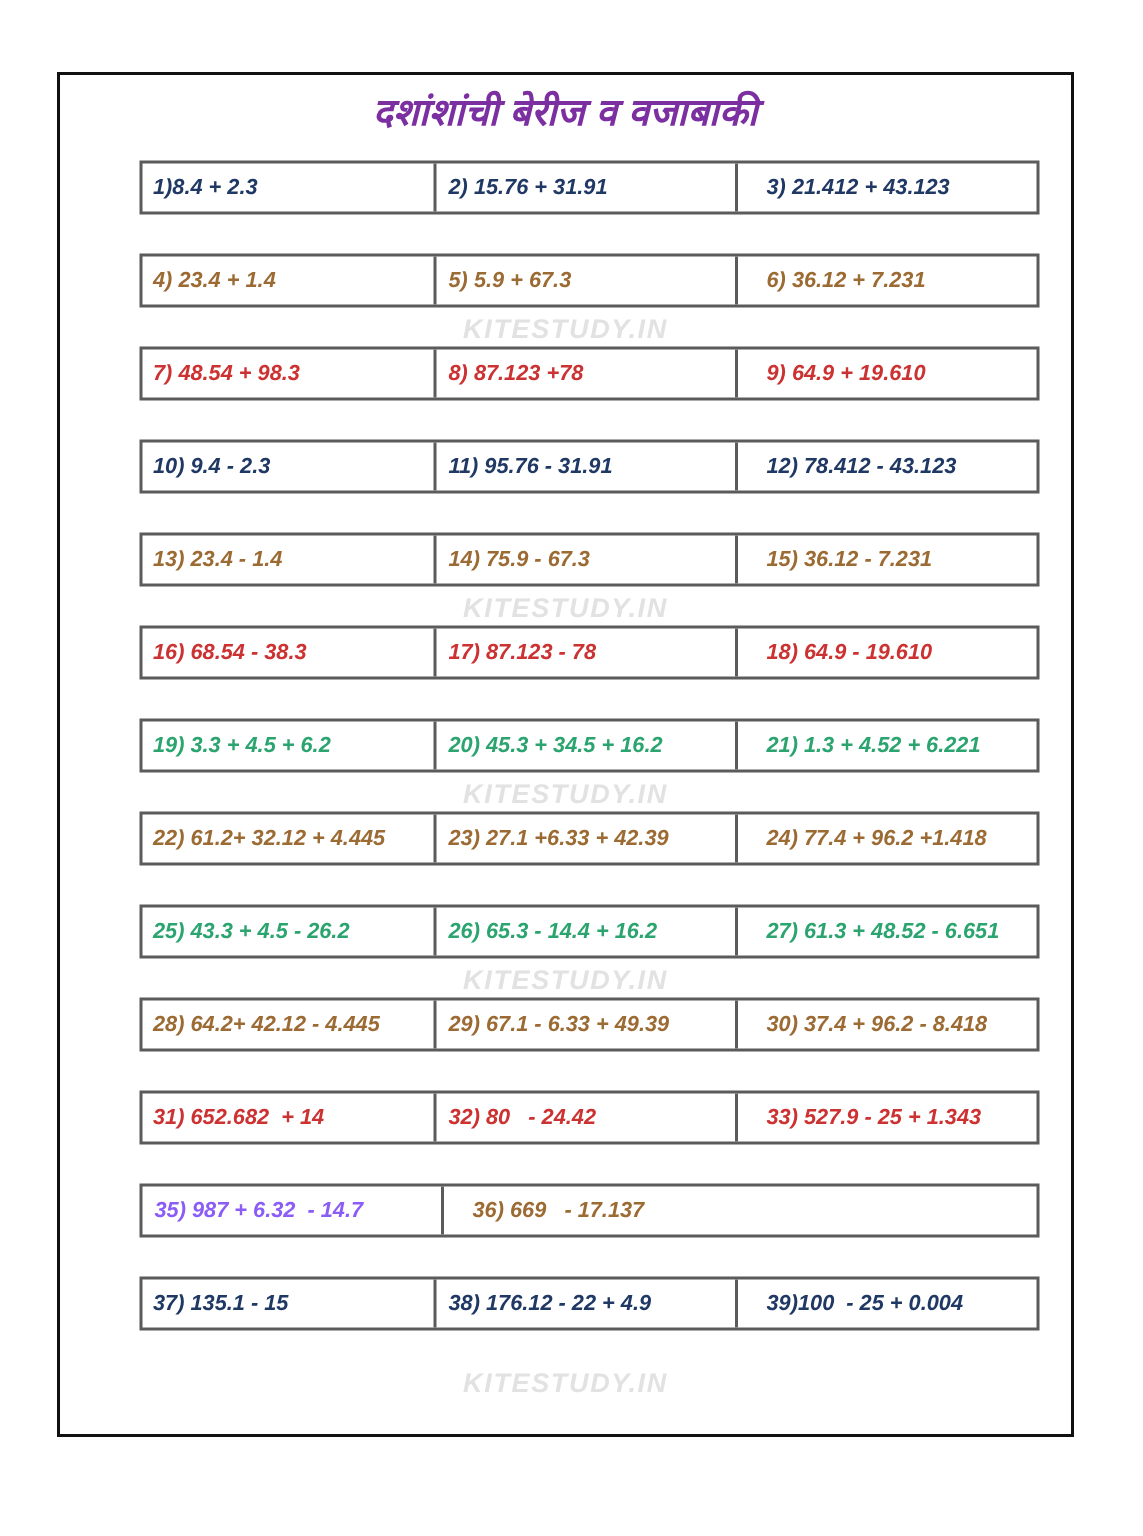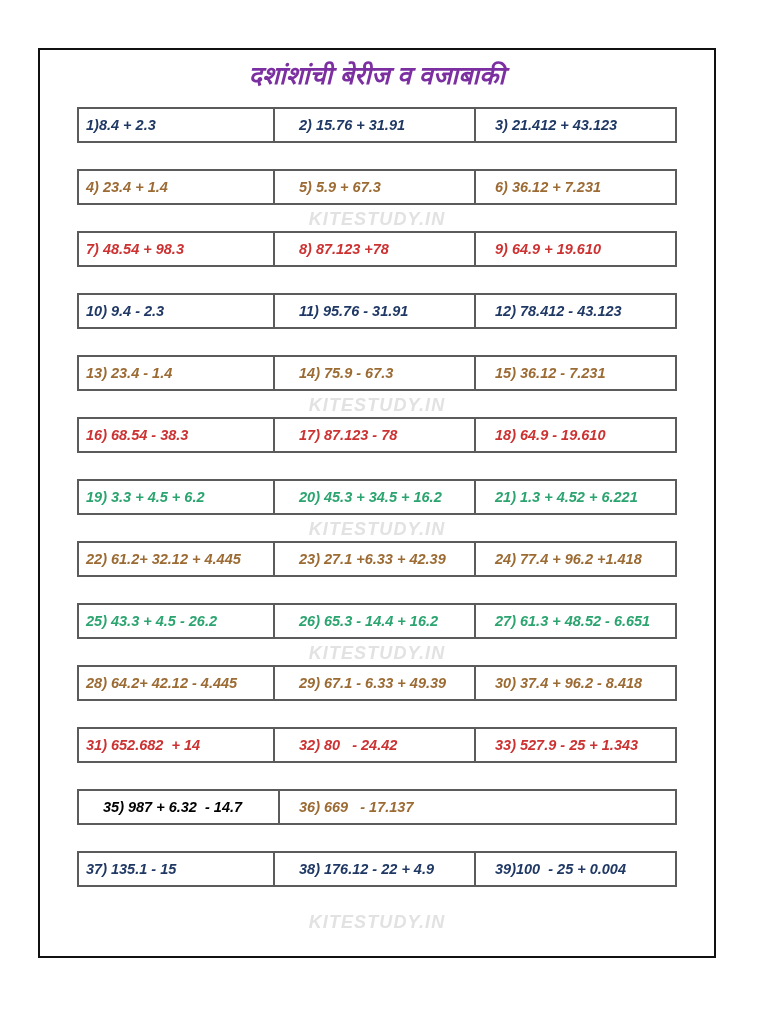--- a/index.html
+++ b/index.html
@@ -50,34 +50,35 @@
 
   .q-row {
     display: flex;
     width: 600px;
     border: 2px solid #5b5b5b;
     box-sizing: border-box;
     height: 36px;
     background: #ffffff;
     position: relative;
     z-index: 2;
+    margin-left: 16px;
   }
 
   .q-cell {
     box-sizing: border-box;
     display: flex;
     align-items: center;
     padding-left: 7px;
     font-weight: bold;
     font-size: 14.5px;
     white-space: pre;
     overflow: hidden;
   }
   .q-cell.c1 { width: 196px; border-right: 2px solid #5b5b5b; }
-  .q-cell.c2 { width: 201px; border-right: 2px solid #5b5b5b; padding-left: 24px; }
+  .q-cell.c2 { width: 201px; border-right: 2px solid #5b5b5b; padding-left: 8px; }
   .q-cell.c3 { width: 199px; padding-left: 19px; }
 
   .row-gap {
     height: 26px;
     position: relative;
   }
 
   .watermark {
     position: absolute;
     left: 0;
@@ -175,21 +176,21 @@
         <div class="q-cell c3" style="color: rgb(156, 107, 52);">30) 37.4 + 96.2 - 8.418</div>
       </div>
       <div class="row-gap"></div>
       <div class="q-row">
         <div class="q-cell c1" style="color: rgb(204, 50, 50);">31) 652.682  + 14</div>
         <div class="q-cell c2" style="color: rgb(204, 50, 50);">32) 80   - 24.42</div>
         <div class="q-cell c3" style="color: rgb(204, 50, 50);">33) 527.9 - 25 + 1.343</div>
       </div>
       <div class="row-gap"></div>
       <div class="q-row">
-        <div class="q-cell c2" style="color: #000000; text-align: right;">35) 987 + 6.32  - 14.7</div>
+        <div class="q-cell c2" style="color: #8b5cf6; text-align: right;">35) 987 + 6.32  - 14.7</div>
         <div class="q-cell c3" style="color: rgb(156, 107, 52);">36) 669   - 17.137</div>
       </div>
       <div class="row-gap"></div>
       <div class="q-row">
         <div class="q-cell c1" style="color: rgb(31, 56, 100);">37) 135.1 - 15</div>
         <div class="q-cell c2" style="color: rgb(31, 56, 100);">38) 176.12 - 22 + 4.9</div>
         <div class="q-cell c3" style="color: rgb(31, 56, 100);">39)100  - 25 + 0.004</div>
       </div>
     </div>
 

